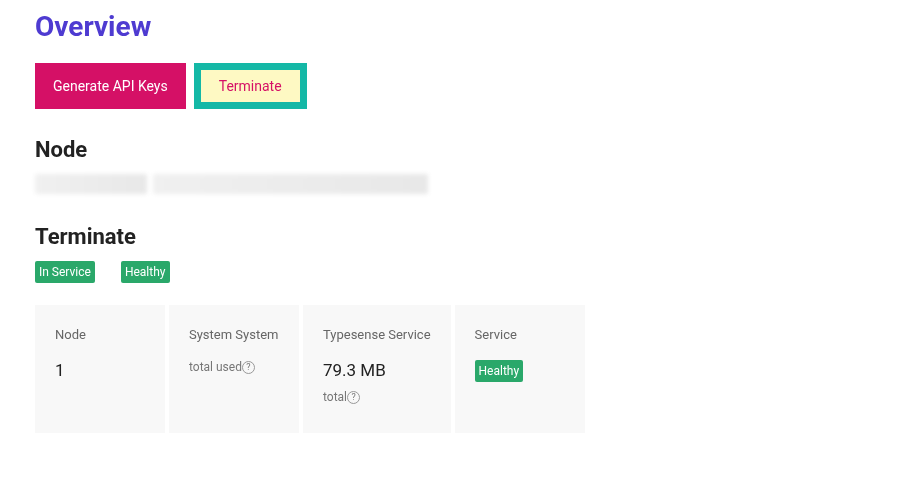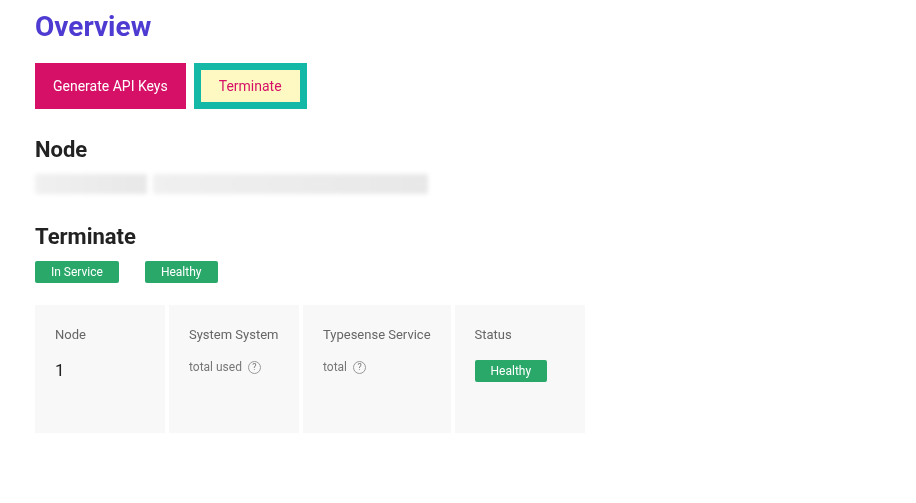--- a/index.html
+++ b/index.html
@@ -67,21 +67,21 @@
     .badge-row {
       display: flex;
       gap: 26px;
       margin-bottom: 22px;
     }
     .badge {
       display: inline-block;
       background: #2aa86a;
       color: #ffffff;
       font-size: 12px;
-      padding: 4px 16px;
+      padding: 4px 4px;
       border-radius: 2px;
     }
     .cards-row {
       display: flex;
       gap: 4px;
     }
     .card {
       background: #f8f8f8;
       padding: 22px 20px;
       min-width: 130px;
@@ -95,21 +95,20 @@
     .card-value {
       font-size: 17px;
       color: #222;
       margin-bottom: 10px;
     }
     .card-sub {
       font-size: 12px;
       color: #777;
       display: flex;
       align-items: center;
-      gap: 6px;
     }
     .help-icon {
       display: inline-flex;
       align-items: center;
       justify-content: center;
       width: 13px;
       height: 13px;
       border: 1px solid #999;
       border-radius: 50%;
       font-size: 9px;
@@ -154,25 +153,26 @@
   <div class="card">
     <div class="card-label">System System</div>
     <div class="card-sub">
       <span>total used</span>
       <span class="help-icon">?</span>
     </div>
   </div>
 
   <div class="card">
     <div class="card-label">Typesense Service</div>
+    <div class="card-value">79.3 MB</div>
     <div class="card-sub">
       <span>total</span>
       <span class="help-icon">?</span>
     </div>
   </div>
 
 
   <div class="card">
-    <div class="card-label">Status</div>
+    <div class="card-label">Service</div>
     <div><span class="badge">Healthy</span></div>
   </div>
 
 </div>
 
 </body></html>

